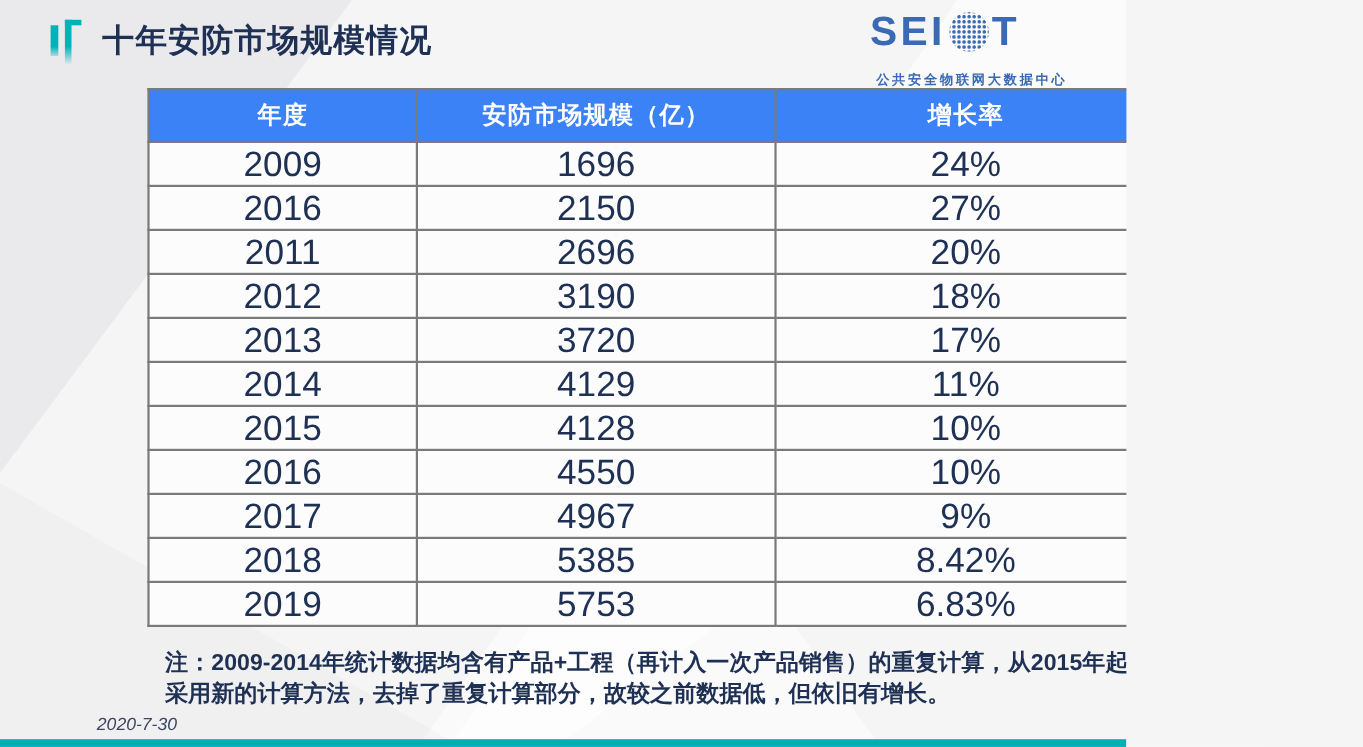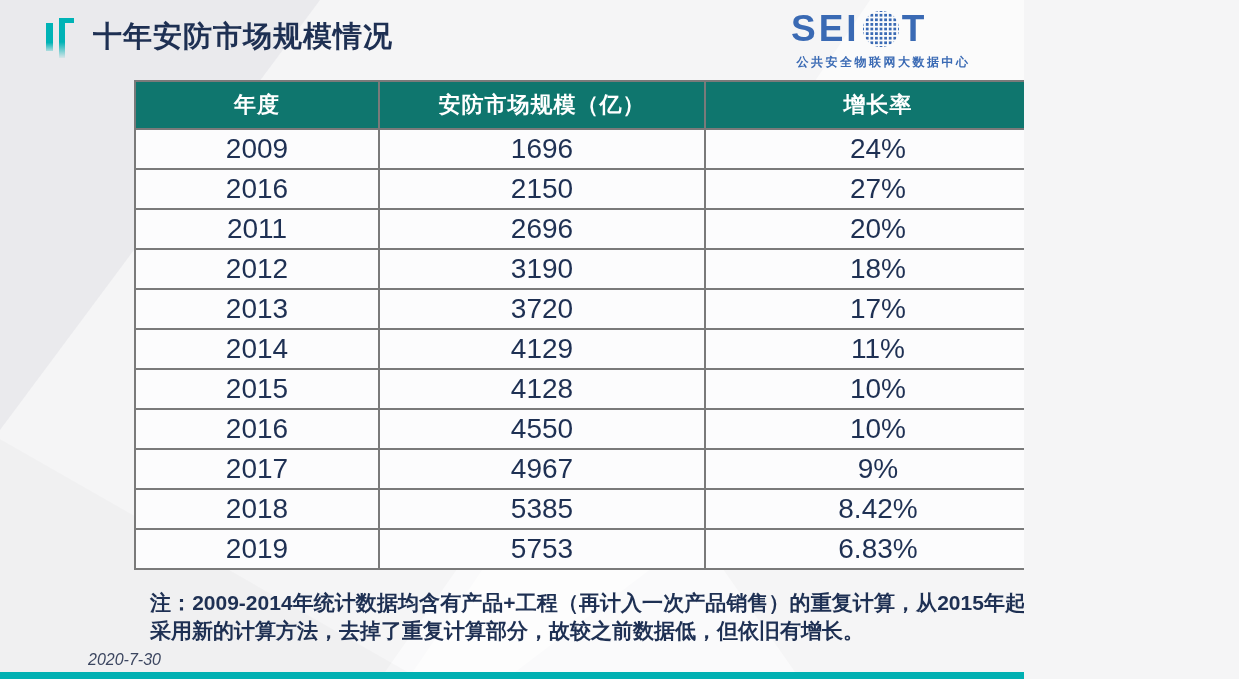--- a/index.html
+++ b/index.html
@@ -41,30 +41,30 @@
   .page-title { position: absolute; left: 93px; top: 17px;
                 font-size: 29px; font-weight: bold; color: #1e3053; letter-spacing: 1px; }
 
   .logo { position: absolute; right: 48px; top: 10px; width: 185px; text-align: center; }
   .logo-row { display: flex; align-items: center; justify-content: flex-start; gap: 2px; }
   .logo-text { font-size: 37px; font-weight: bold; color: #3a6ab4; letter-spacing: 3px; line-height: 1; }
   .logo-globe { display: inline-block; width: 36px; height: 36px; border-radius: 50%;
                 background-image: radial-gradient(#3a6ab4 1.5px, rgba(58,106,180,0) 1.7px);
                 background-size: 4.6px 4.6px; background-position: center;
                 margin: 0 1px; }
-  .logo-tagline { margin-top: 7px; font-size: 12px; color: #3a6ab4; letter-spacing: 2.5px; font-weight: bold; text-align: center; }
+  .logo-tagline { margin-top: 17px; font-size: 12px; color: #3a6ab4; letter-spacing: 2.5px; font-weight: bold; text-align: center; }
 
   
   table.market { position: absolute; left: 134px; top: 80px; width: 916px;
                  border-collapse: collapse; table-layout: fixed; }
   table.market th, table.market td { border: 2px solid #7a7a7a; text-align: center; vertical-align: middle; }
-  table.market th { height: 48px; background: #0f766e; color: #ffffff;
+  table.market th { height: 48px; background: #3b82f6; color: #ffffff;
                     font-size: 22px; font-weight: bold; letter-spacing: 1px; }
   table.market td { height: 40px; background: #fcfcfd; color: #1e3053;
-                    font-size: 28px; font-weight: 400; font-stretch: condensed; }
+                    font-size: 32px; font-weight: 400; font-stretch: condensed; }
 
   
   .note { position: absolute; left: 150px; top: 589px; width: 876px;
           font-size: 21px; font-weight: bold; color: #1e3053; line-height: 1.35;
           text-align: justify; }
   .slide-date { position: absolute; left: 88px; top: 651px;
                 font-size: 16px; color: #3c4660; font-style: italic; }
   .footer-bar { position: absolute; left: 0; bottom: 0; width: 100%; height: 7px; background: #00b0b2; }
 </style>
 </head>

